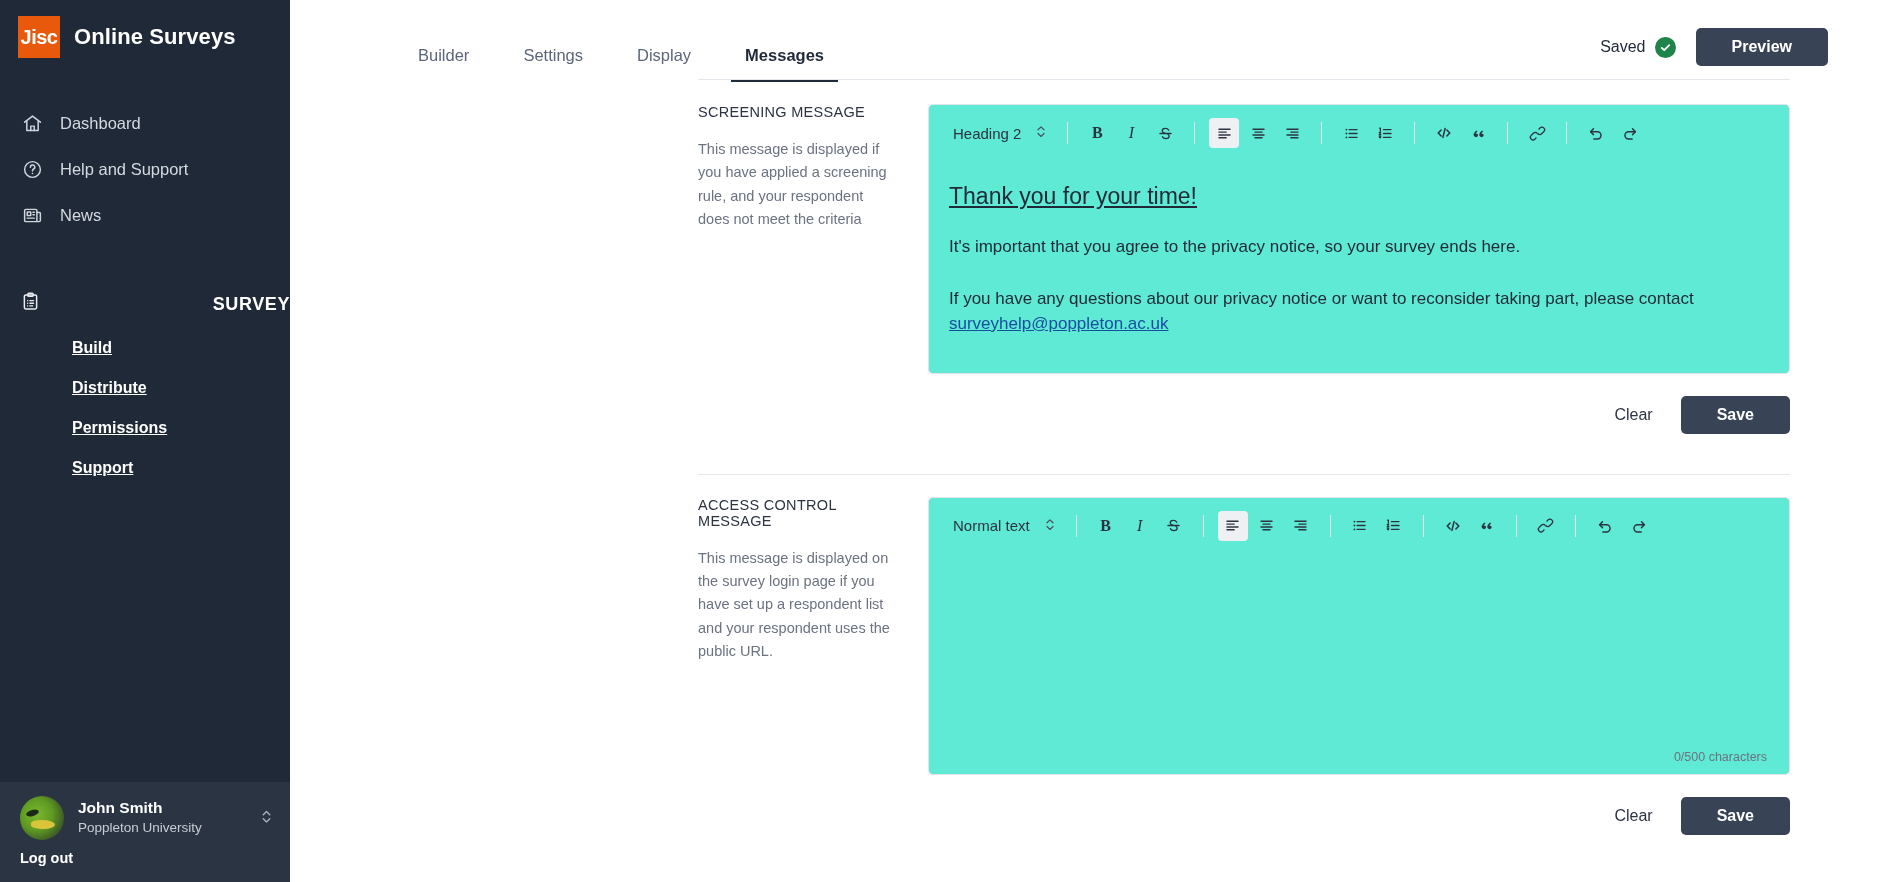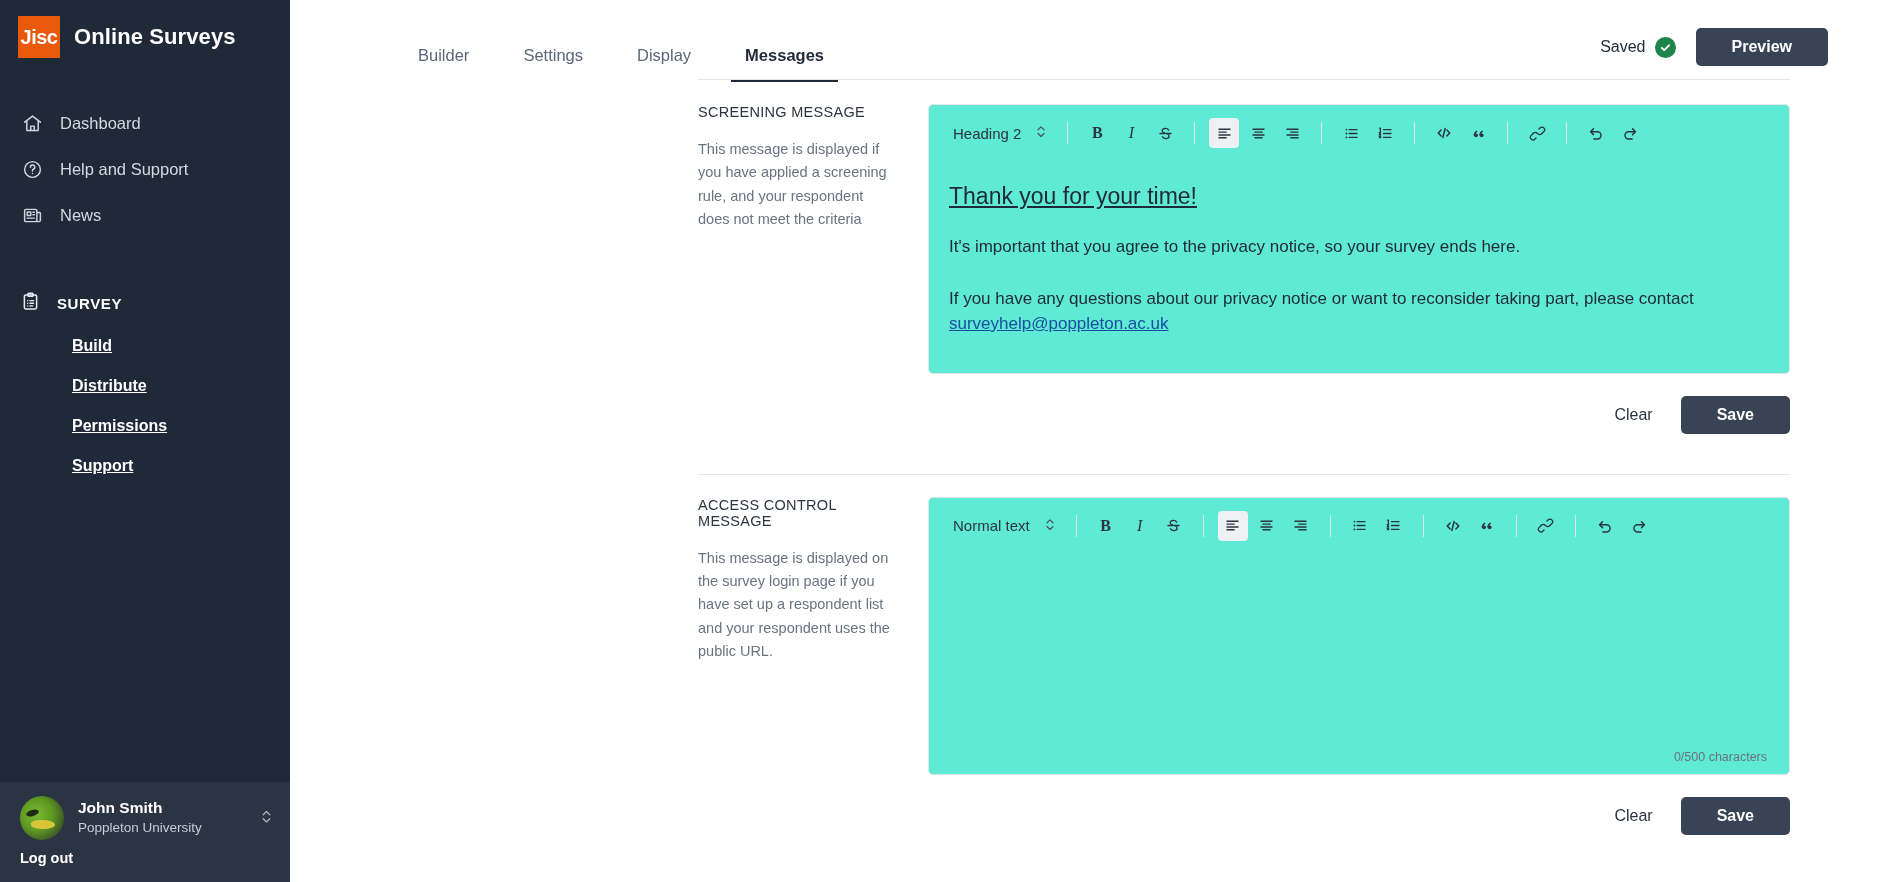--- a/index.html
+++ b/index.html
@@ -36,21 +36,21 @@
     padding: 11px 0 11px 20px;
     color: #d4d9e1; font-size: 16.5px; cursor: pointer;
   }
   .nav-item .ico { width: 24px; height: 24px; display: flex; align-items: center; justify-content: center; flex: 0 0 24px; }
   .nav-item .ico svg { display: block; }
 
   .nav-section {
     display: flex; align-items: center; gap: 16px;
     padding: 11px 0 11px 20px;
     margin-top: 42px;
-    color: #ffffff; font-size: 15px; font-weight: bold; letter-spacing: 0.6px;
+    color: #ffffff; font-size: 18px; font-weight: bold; letter-spacing: 0.6px; justify-content: space-between;
   }
   .sub-item {
     padding: 11px 0 11px 72px;
     color: #ffffff; font-size: 16px; font-weight: bold; cursor: pointer; text-decoration: underline;
   }
 
   .user-panel {
     position: absolute; left: 0; bottom: 0; width: 290px;
     background: #2b3443;
     padding: 14px 16px 16px 20px;

